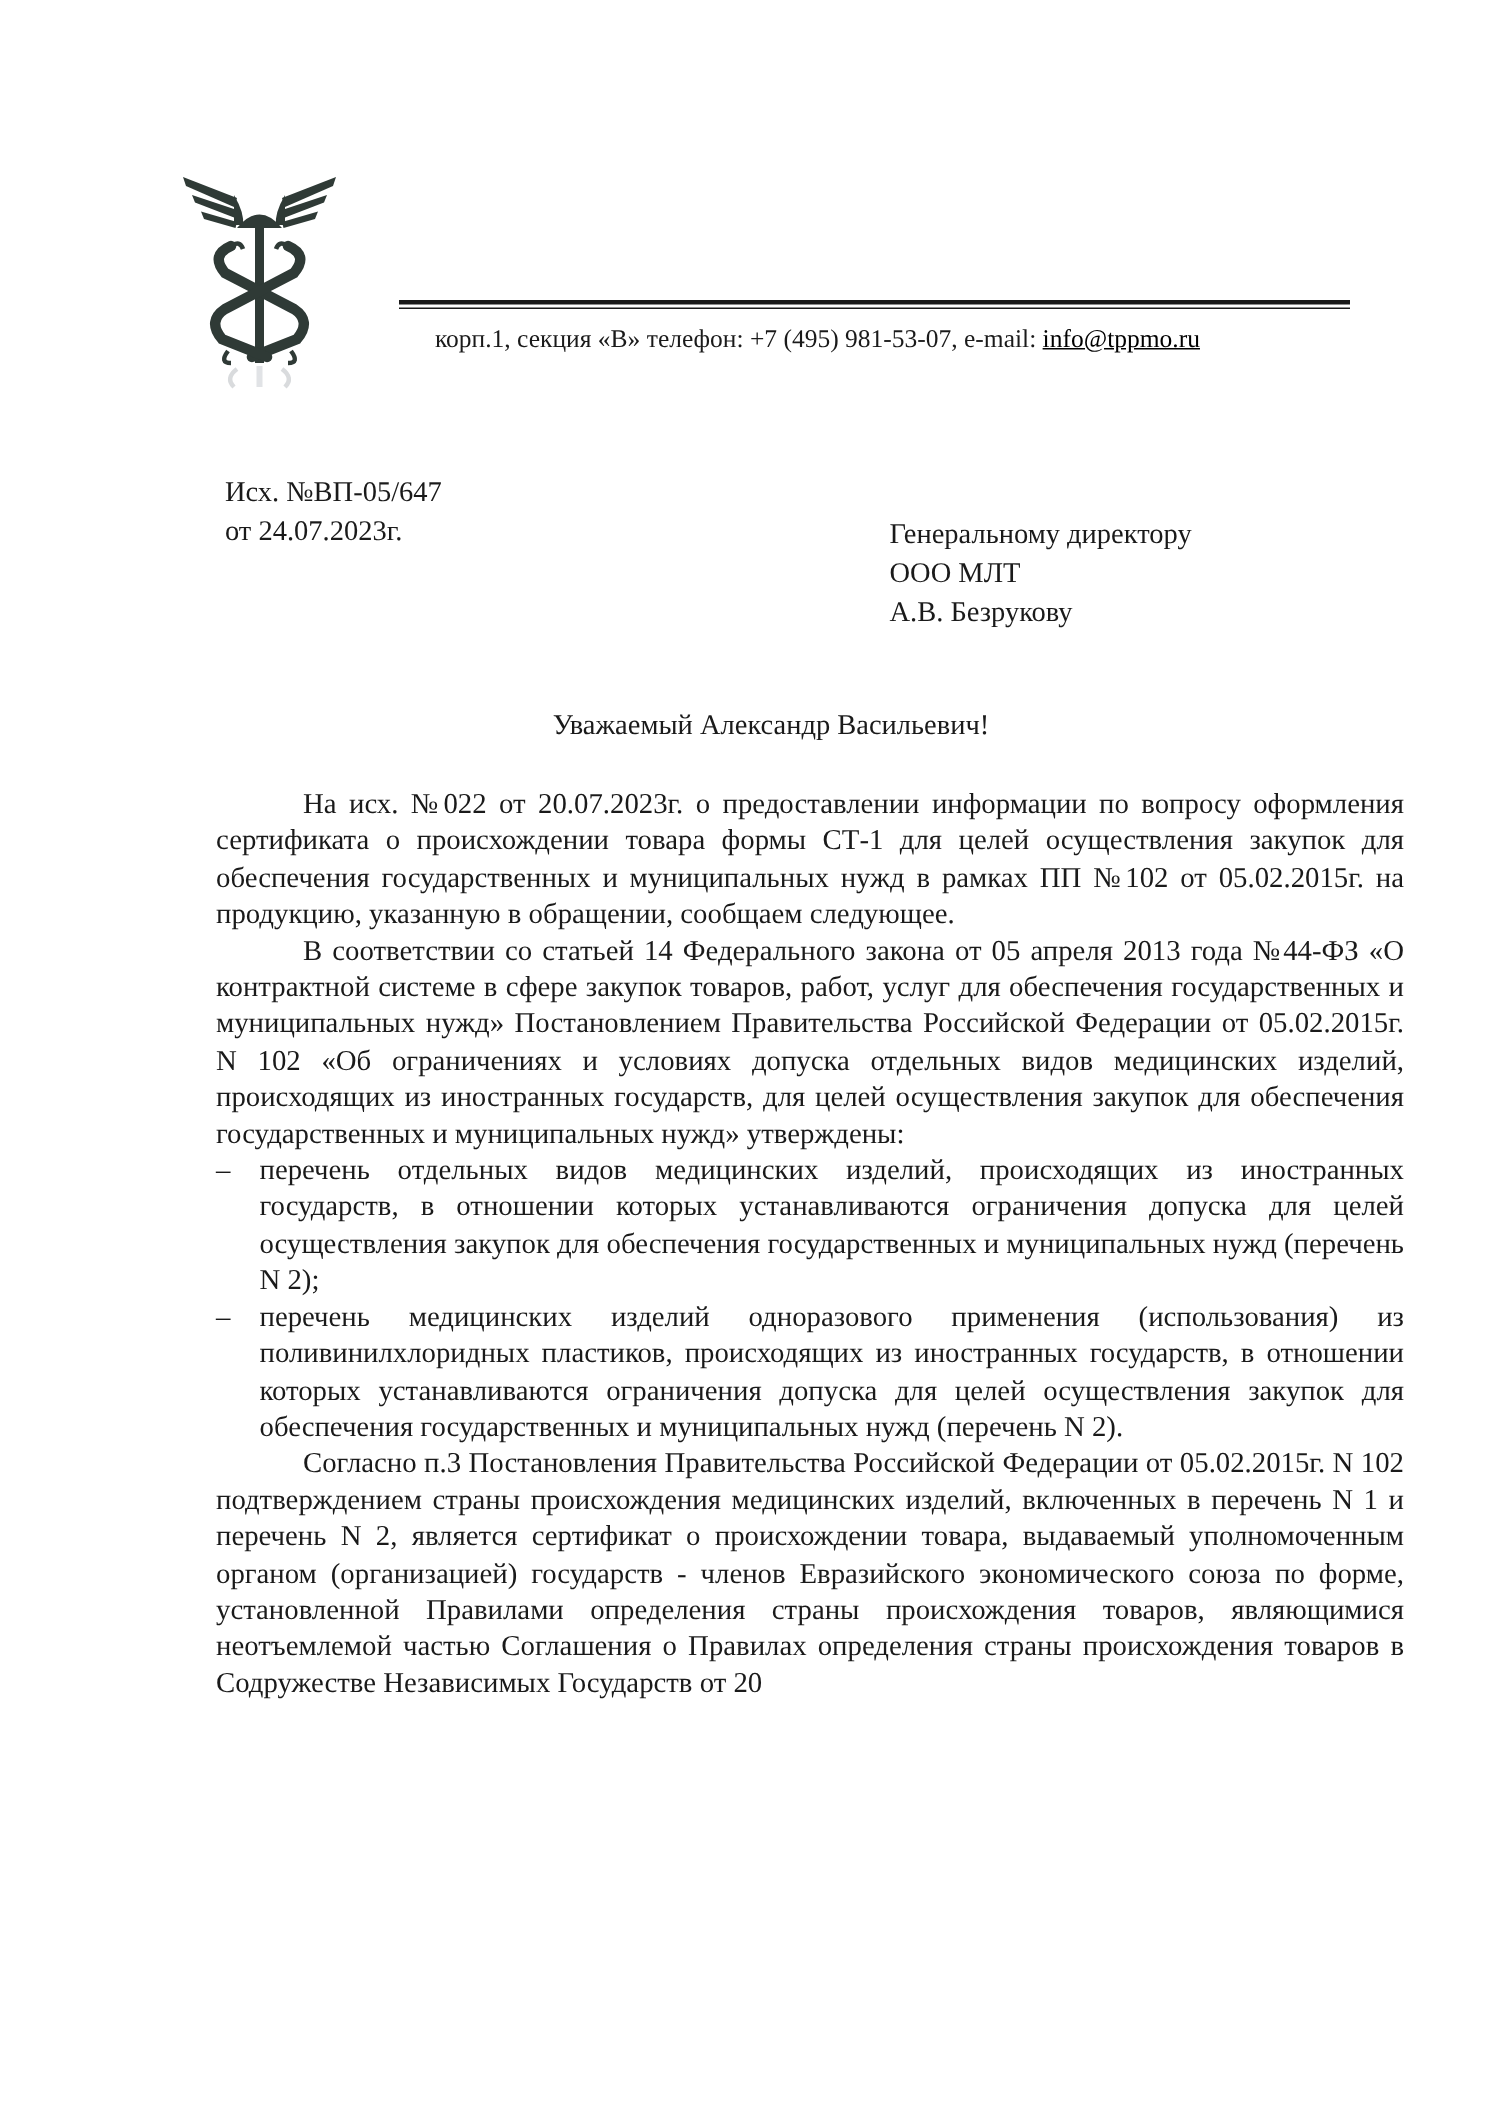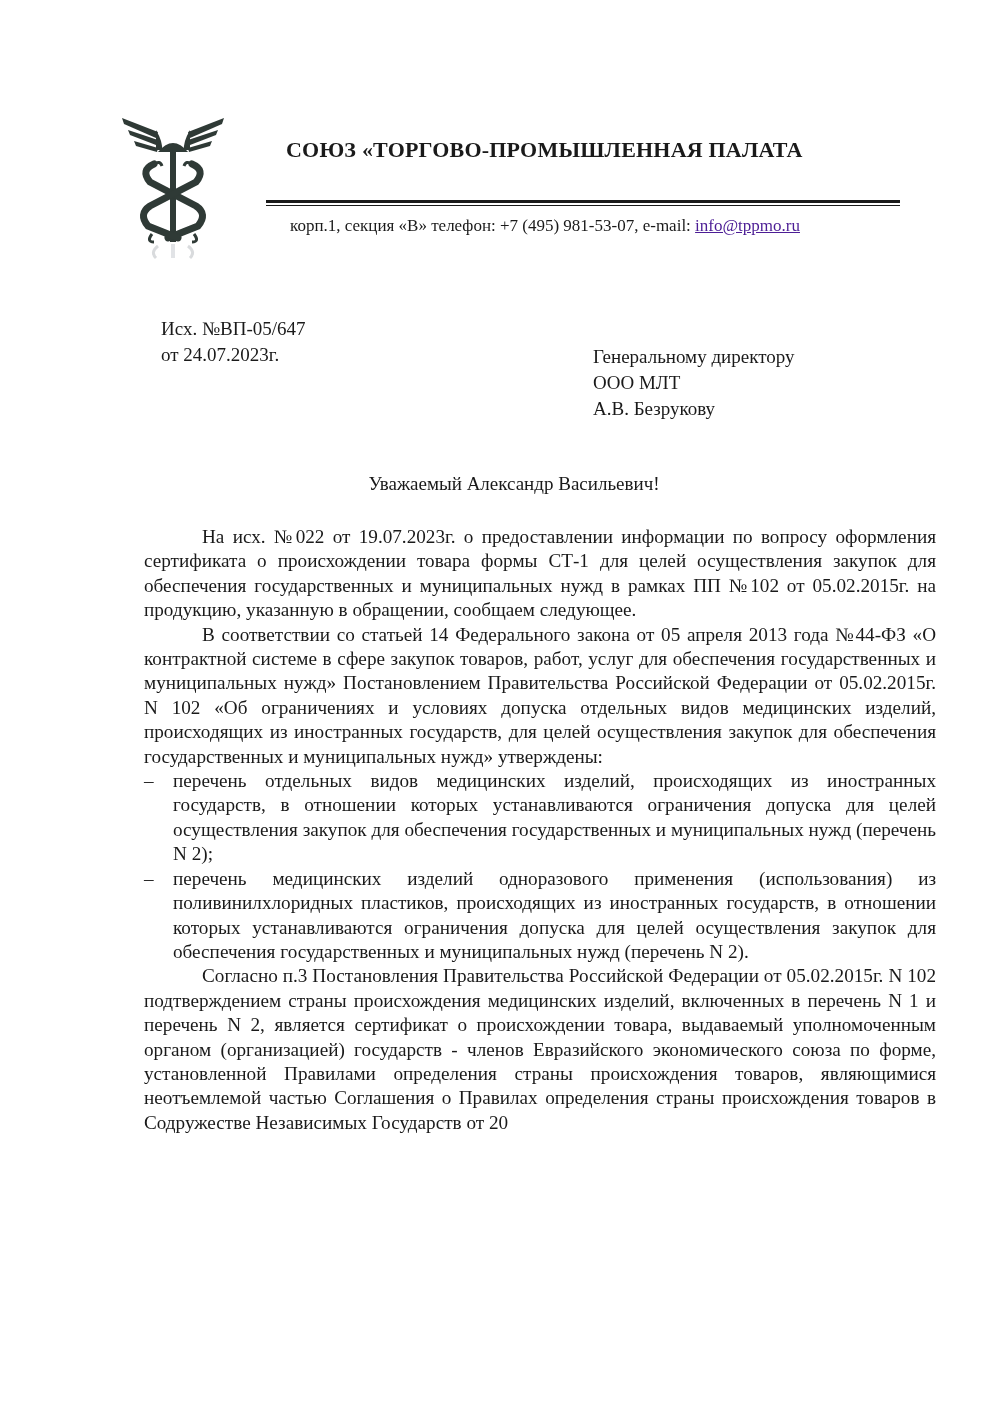--- a/index.html
+++ b/index.html
@@ -6,22 +6,22 @@
   body { width: 1000px; height: 1414px; position: relative; overflow: hidden;
          font-family: "Liberation Serif", "DejaVu Serif", serif; color: #1a1a1a; }
   .logo { position: absolute; left: 118px; top: 110px; width: 110px; height: 150px; }
   .org-title { position: absolute; left: 286px; top: 136px; font-weight: bold; font-size: 22px; line-height: 28px; letter-spacing: 0.2px; color: #1a1a1a; }
   .org-title .l2 { display: block; padding-left: 87px; }
   .rule { position: absolute; left: 266px; top: 200px; width: 634px; }
   .rule .thick { height: 3px; background: #1a1a1a; }
   .rule .gap { height: 2px; }
   .rule .thin { height: 1px; background: #1a1a1a; }
   .address { position: absolute; left: 290px; top: 213px; font-size: 17px; line-height: 25px; color: #1a1a1a; }
-  .address a { color: #4c1d95; text-decoration: underline; }
-  .ref { position: absolute; left: 150px; top: 316px; font-size: 19px; line-height: 26px; margin-left: 11px; }
+  .address a { color: #000000; text-decoration: underline; }
+  .ref { position: absolute; left: 150px; top: 316px; font-size: 19px; line-height: 26px; }
   .recipient { position: absolute; left: 593px; top: 316px; font-size: 19px; line-height: 26px; margin-top: 28px; }
   .greeting { position: absolute; left: 0; width: 1000px; top: 473px; text-align: center; font-size: 19px; padding-left: 28px; box-sizing: border-box; }
   .body-text { position: absolute; left: 144px; top: 525px; width: 792px; font-size: 19.2px; line-height: 24.4px; text-align: justify; }
   .body-text p { margin: 0; text-indent: 58px; }
   .body-text ul { list-style: none; margin: 0; padding: 0; }
   .body-text li { position: relative; padding-left: 29px; text-align: justify; }
   .body-text li .dash { position: absolute; left: 0; top: 0; }
 </style>
 </head>
 <body>
@@ -56,21 +56,20 @@
     </g>
     <g fill="none" stroke="#c9ccd0" stroke-width="3" opacity="0.7">
       <path d="M40 136 Q32 142 38 148"></path>
       <path d="M70 136 Q78 142 72 148"></path>
       <rect x="53" y="134" width="4" height="14" fill="#d5d8dc" stroke="none"></rect>
     </g>
   </svg>
 </div>
 
 <div class="org-title">
-  <span>СОЮЗ «ТОРГОВО-ПРОМЫШЛЕННАЯ ПАЛАТА</span>
 </div>
 
 <div class="rule">
   <div class="thick"></div>
     <div class="gap"></div>
     <div class="thin"></div>
 </div>
 
 <div class="address">
   <div><span>корп.1, секция «В» телефон: +7 (495) 981-53-07, e-mail: </span><a>info@tppmo.ru</a></div>
@@ -83,20 +82,20 @@
 
 <div class="recipient">
   <div>Генеральному директору</div>
   <div>ООО МЛТ</div>
   <div>А.В. Безрукову</div>
 </div>
 
 <div class="greeting">Уважаемый Александр Васильевич!</div>
 
 <div class="body-text">
-  <p>На исх. №022 от 19.07.2023г. о предоставлении информации по вопросу оформления сертификата о происхождении товара формы СТ-1 для целей осуществления закупок для обеспечения государственных и муниципальных нужд в рамках ПП №102 от 05.02.2015г. на продукцию, указанную в обращении, сообщаем следующее.</p>
+  <p>На исх. №022 от 20.07.2023г. о предоставлении информации по вопросу оформления сертификата о происхождении товара формы СТ-1 для целей осуществления закупок для обеспечения государственных и муниципальных нужд в рамках ПП №102 от 05.02.2015г. на продукцию, указанную в обращении, сообщаем следующее.</p>
   <p>В соответствии со статьей 14 Федерального закона от 05 апреля 2013 года №44-ФЗ  «О контрактной системе в сфере закупок товаров, работ, услуг для обеспечения государственных и муниципальных нужд» Постановлением Правительства Российской Федерации от 05.02.2015г. N 102 «Об ограничениях и условиях допуска отдельных видов медицинских изделий, происходящих из иностранных государств, для целей осуществления закупок для обеспечения государственных и муниципальных нужд» утверждены:</p>
   <ul>
     <li><span class="dash">–</span><span>перечень отдельных видов медицинских изделий, происходящих из иностранных государств, в отношении которых устанавливаются ограничения допуска для целей осуществления закупок для обеспечения государственных и муниципальных нужд (перечень N 2);</span></li>
     <li><span class="dash">–</span><span>перечень медицинских изделий одноразового применения (использования) из поливинилхлоридных пластиков, происходящих из иностранных государств, в отношении которых устанавливаются ограничения допуска для целей осуществления закупок для обеспечения государственных и муниципальных нужд (перечень N 2).</span></li>
   </ul>
   <p>Согласно п.3 Постановления Правительства Российской Федерации от 05.02.2015г. N 102 подтверждением страны происхождения медицинских изделий, включенных в перечень N 1 и перечень N 2, является сертификат о происхождении товара, выдаваемый уполномоченным органом (организацией) государств - членов Евразийского экономического союза по форме, установленной Правилами определения страны происхождения товаров, являющимися неотъемлемой частью Соглашения о Правилах определения страны происхождения товаров в Содружестве Независимых Государств от 20</p>
 </div>
 
 </body></html>

